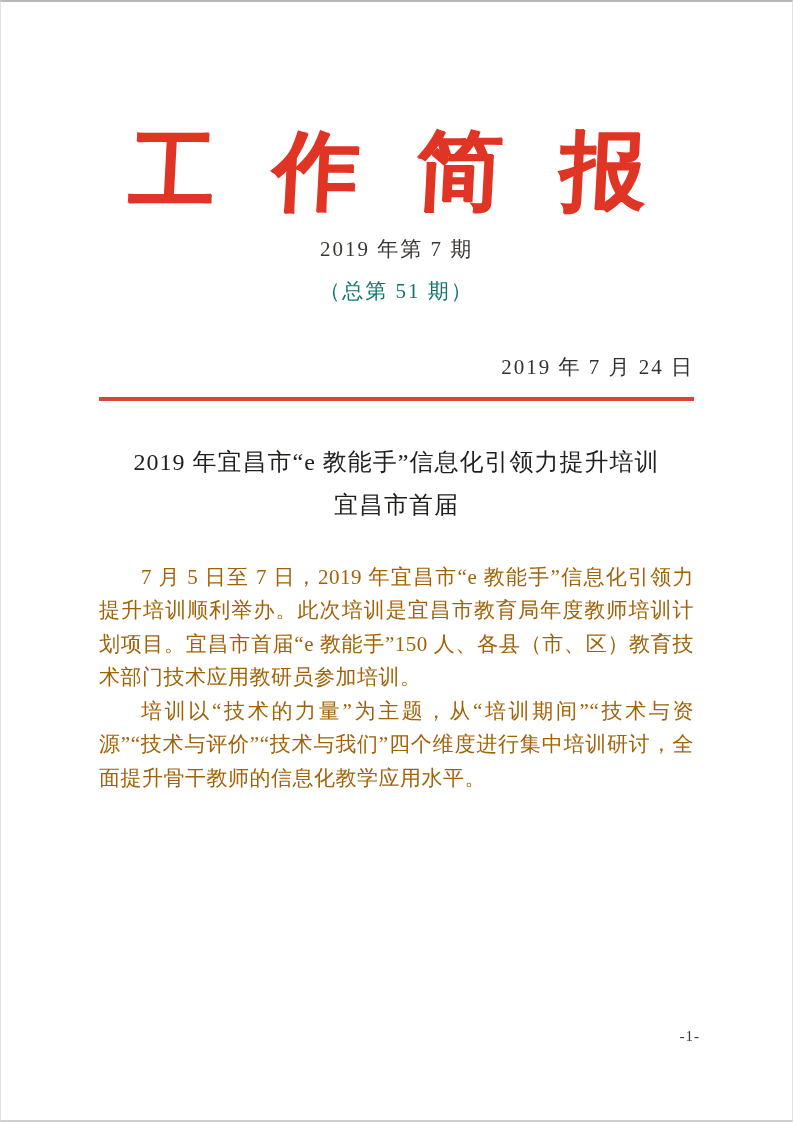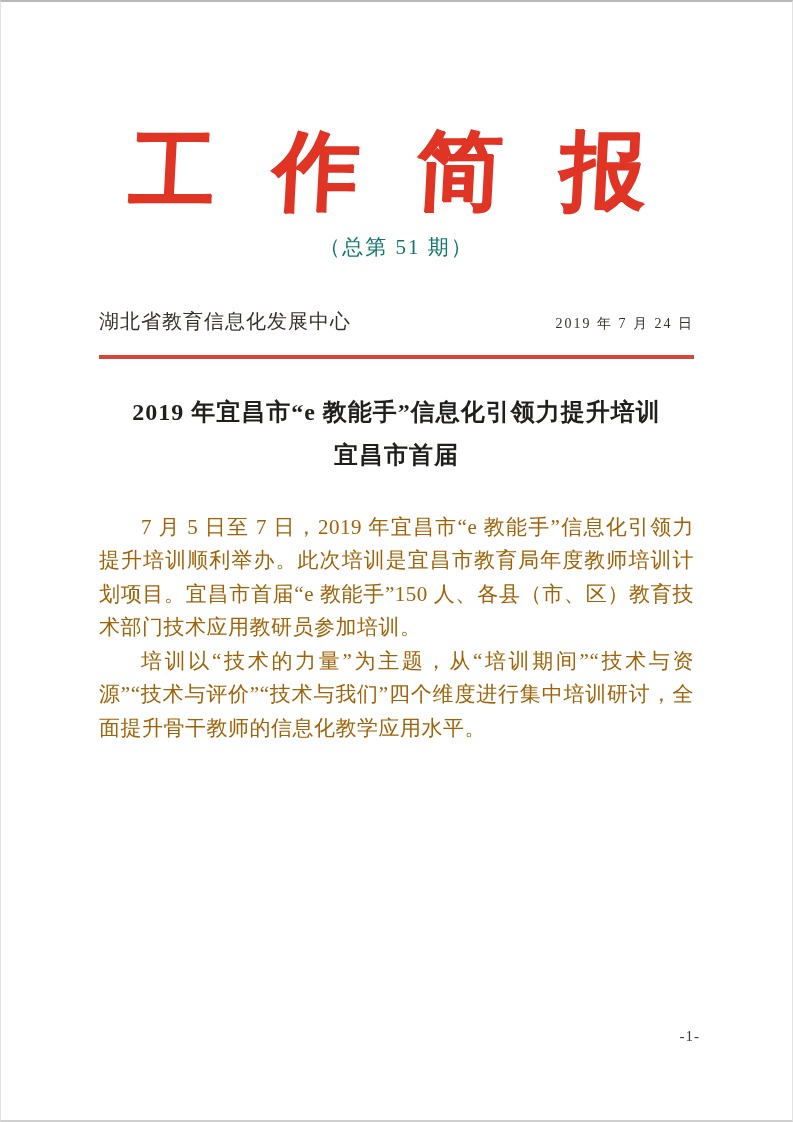--- a/index.html
+++ b/index.html
@@ -54,41 +54,41 @@
   .publisher-row {
     margin-top: 42px;
     display: flex;
     justify-content: space-between;
     align-items: center;
   }
   .org-block { font-size: 20px; line-height: 36px; color: #34312d; }
   .org-line1 { letter-spacing: 1px; }
   .org-line2 { letter-spacing: 1px; }
   .publish-date {
-    font-size: 14px;
+    font-size: 21px;
     letter-spacing: 2px;
     color: #34312d;
     padding-top: 6px;
   }
 
   
   .red-rule {
     margin-top: 16px;
     height: 4px;
     background: #d8463a;
     border: none;
     width: 100%;
   }
 
   
   .article-title {
-    margin-top: 32px;
+    margin-top: 40px;
     text-align: center;
     font-size: 24px;
-    font-weight: bold;
+    font-weight: normal;
     color: #211f1c;
     line-height: 43px;
     letter-spacing: 1px;
   }
   .article-title .line { display: block; }
 
   .article-body {
     margin-top: 34px;
     font-size: 21px;
     line-height: 33.5px;
@@ -110,26 +110,26 @@
     color: #3a3733;
   }
 </style>
 </head>
 <body>
 
 <div class="page">
 
   <header class="masthead">
     <h1 class="masthead-title">工 作 简 报</h1>
+    <div class="issue-line1">2019 年第 7 期</div>
     <div class="issue-line2">（总第 51 期）</div>
   </header>
 
   <div class="publisher-row">
     <div class="org-block">
-      <div class="org-line1">湖北省教育信息化发展中心</div>
     </div>
     <div class="publish-date">2019 年 7 月 24 日</div>
   </div>
 
   <hr class="red-rule">
 
   <article>
     <h2 class="article-title">
       <span class="line">2019 年宜昌市“e 教能手”信息化引领力提升培训</span>
       <span class="line">宜昌市首届</span>

